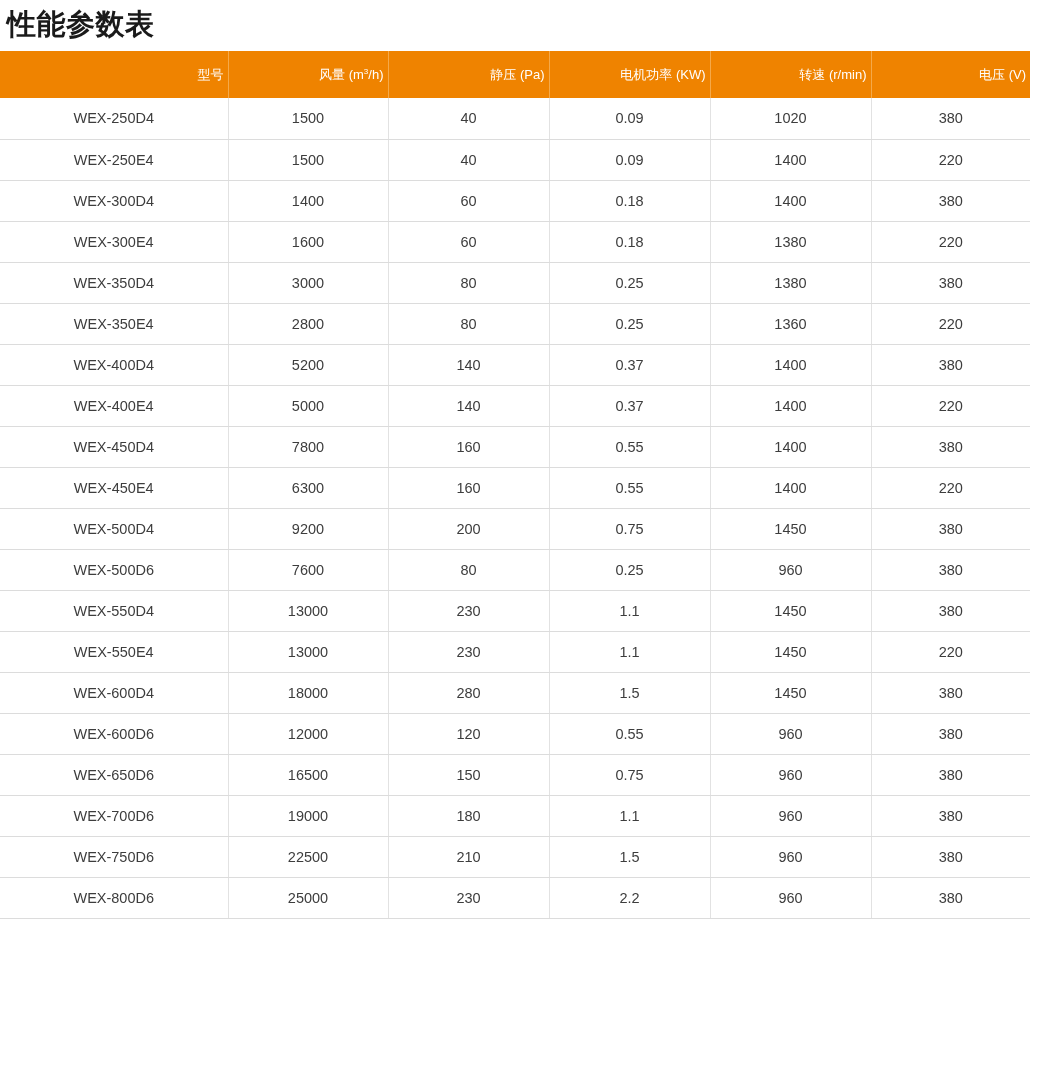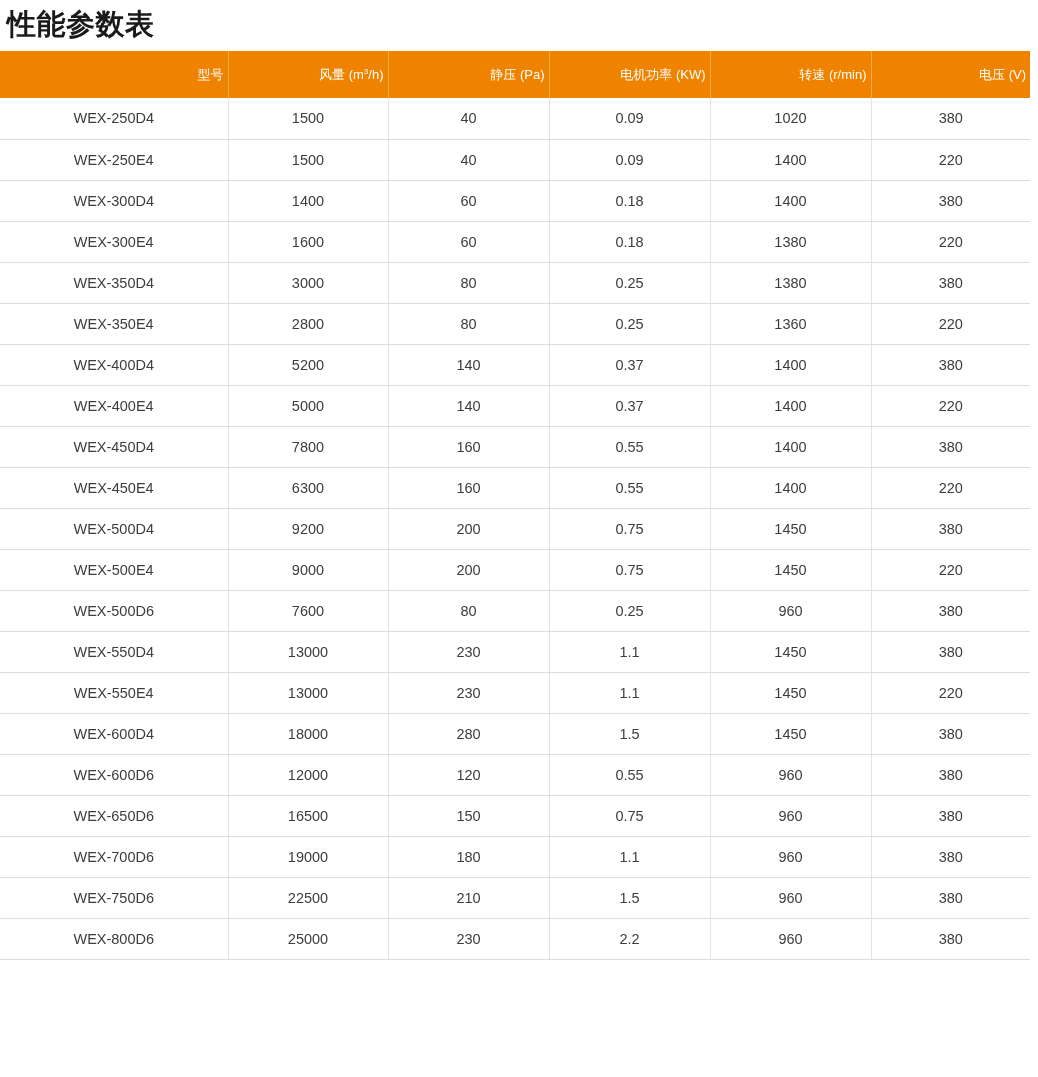--- a/index.html
+++ b/index.html
@@ -198,28 +198,20 @@
           </tr>
           <tr>
             <td>WEX-500D4</td>
             <td>9200</td>
             <td>200</td>
             <td>0.75</td>
             <td>1450</td>
             <td>380</td>
           </tr>
           <tr>
-            <td>WEX-500E4</td>
-            <td>9000</td>
-            <td>200</td>
-            <td>0.75</td>
-            <td>1450</td>
-            <td>220</td>
-          </tr>
-          <tr>
             <td>WEX-500D6</td>
             <td>7600</td>
             <td>80</td>
             <td>0.25</td>
             <td>960</td>
             <td>380</td>
           </tr>
           <tr>
             <td>WEX-550D4</td>
             <td>13000</td>

